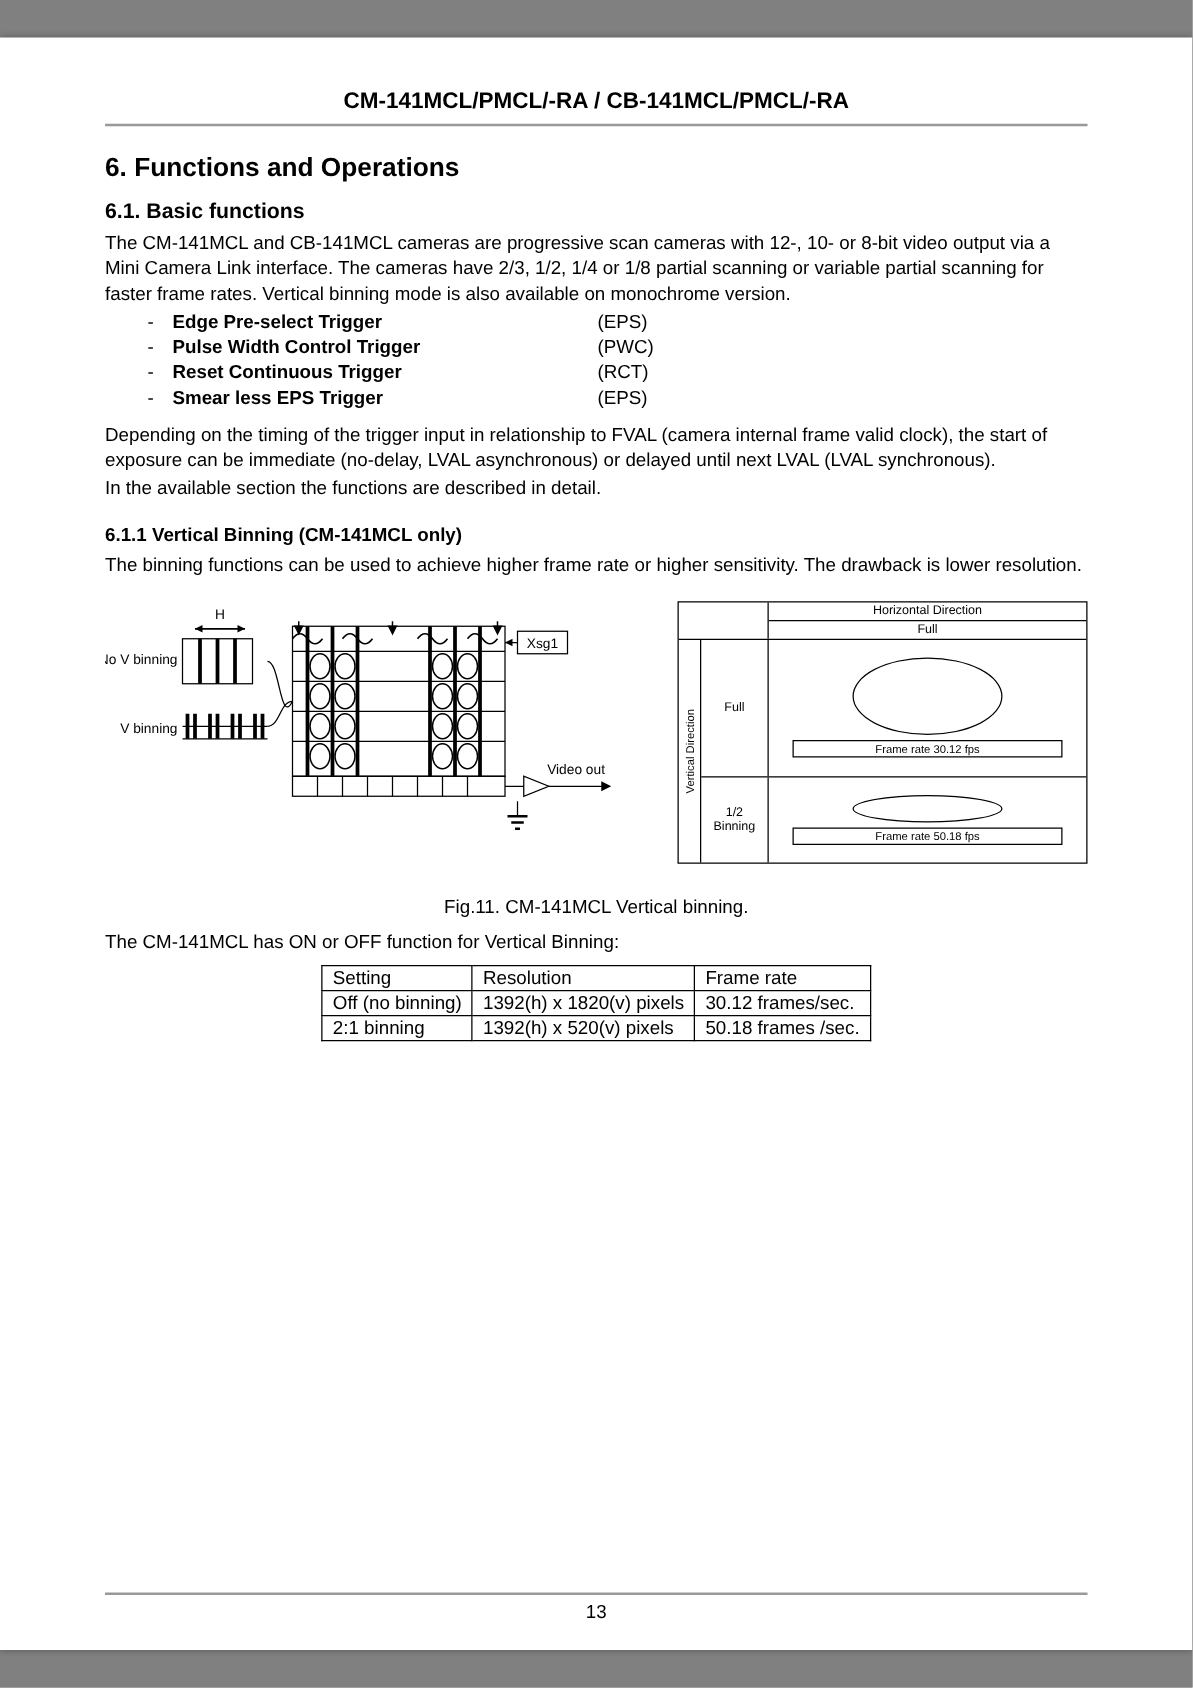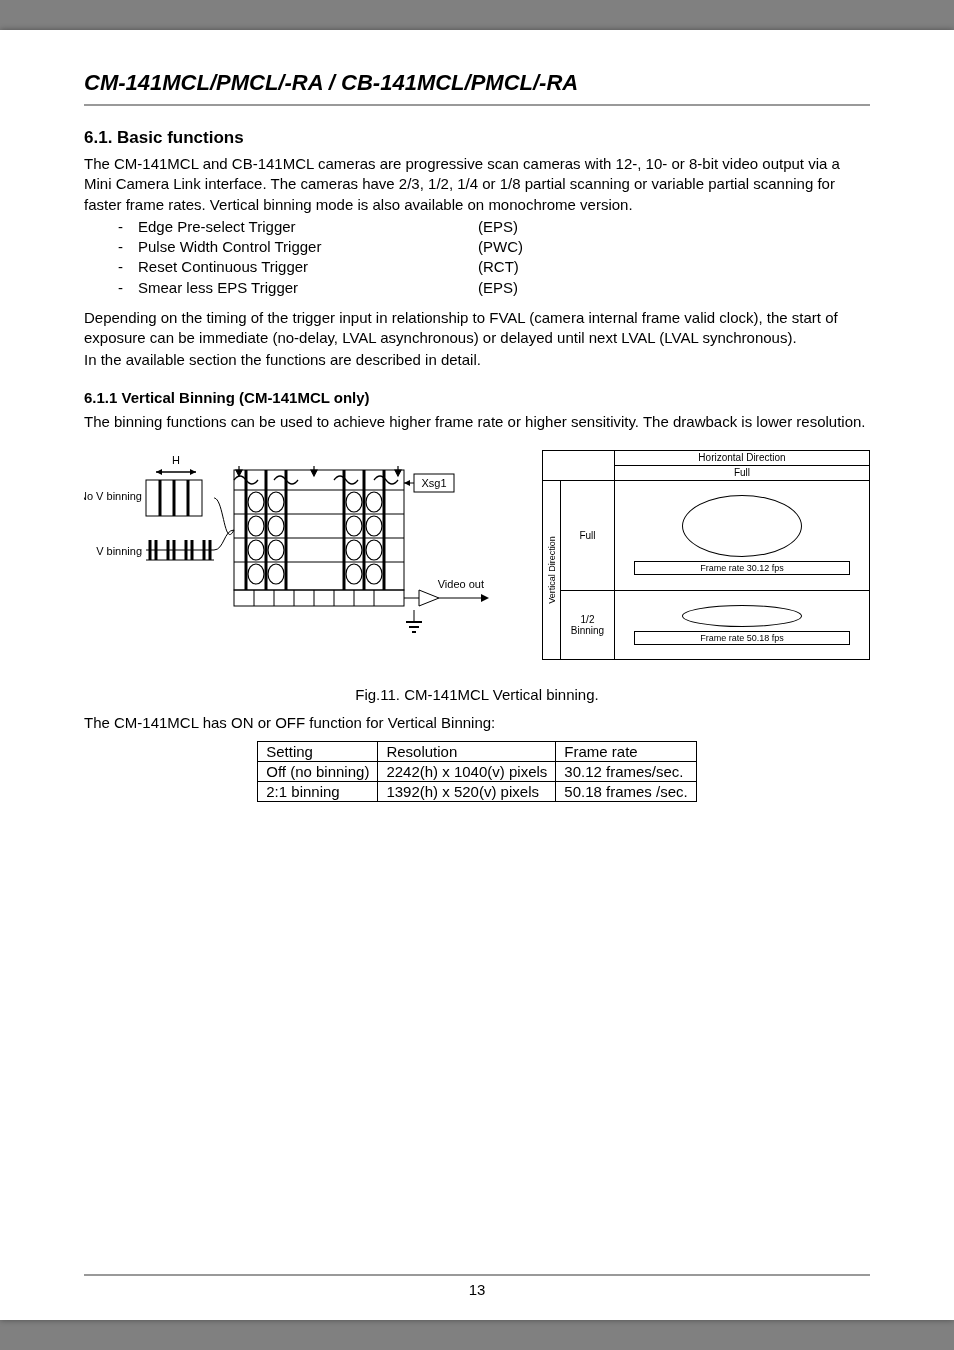--- a/index.html
+++ b/index.html
@@ -12,23 +12,22 @@
   .page {
     width: 954px;
     min-height: 1290px;
     background: #fff;
     padding: 40px 84px 40px 84px;
     position: relative;
     box-shadow: 0 0 6px rgba(0,0,0,0.4);
   }
   .header-title {
     font-weight: bold;
-    font-style: italic;
-    font-size: 22px;
-    text-align: left;
+    font-size: 18px;
+    text-align: center;
     margin-bottom: 8px;
   }
   .hr-top {
     border: 0;
     border-top: 2px solid #999;
     margin-bottom: 22px;
   }
   h2.section-title {
     font-size: 21px;
     font-weight: bold;
@@ -53,21 +52,21 @@
   ul.dash-list {
     list-style: none;
     margin: 2px 0 10px 34px;
   }
   ul.dash-list li {
     font-size: 15px;
     line-height: 1.35;
     display: flex;
   }
   ul.dash-list li .dash { width: 20px; flex: 0 0 20px; }
-  ul.dash-list li .label-col { width: 340px; flex: 0 0 340px; }
+  ul.dash-list li .label-col { width: 340px; flex: 0 0 340px; font-weight: bold; }
   ul.dash-list li .code-col { }
 
   .diagram-row {
     display: flex;
     gap: 8px;
     margin: 18px 0 6px 0;
     align-items: stretch;
   }
   .diagram-box {
     border: 1px solid #000;
@@ -138,20 +137,21 @@
   }
 </style>
 </head>
 <body>
 
 <div class="page">
 
   <div class="header-title">CM-141MCL/PMCL/-RA / CB-141MCL/PMCL/-RA</div>
   <hr class="hr-top">
 
+  <h2 class="section-title">6.   Functions and Operations</h2>
 
   <h3 class="subsection-title">6.1.   Basic functions</h3>
 
   <p class="body-text">The CM-141MCL and CB-141MCL cameras are progressive scan cameras with 12-, 10- or 8-bit video output via a Mini Camera Link interface. The cameras have 2/3, 1/2, 1/4 or 1/8 partial scanning or variable partial scanning for faster frame rates. Vertical binning mode is also available on monochrome version.</p>
 
   <ul class="dash-list">
     <li>
       <span class="dash">-</span>
       <span class="label-col">Edge Pre-select Trigger</span>
       <span class="code-col">(EPS)</span>
@@ -332,21 +332,21 @@
 
   <table class="binning-table">
     <tbody>
         <tr>
       <th>Setting</th>
       <th>Resolution</th>
       <th>Frame rate</th>
     </tr>
     <tr>
       <td>Off (no binning)</td>
-      <td>2242(h) x 1040(v) pixels</td>
+      <td>1392(h) x 1820(v) pixels</td>
       <td>30.12 frames/sec.</td>
     </tr>
     <tr>
       <td>2:1 binning</td>
       <td>1392(h) x 520(v) pixels</td>
       <td>50.18 frames /sec.</td>
     </tr>
   </tbody>
     </table>
 

